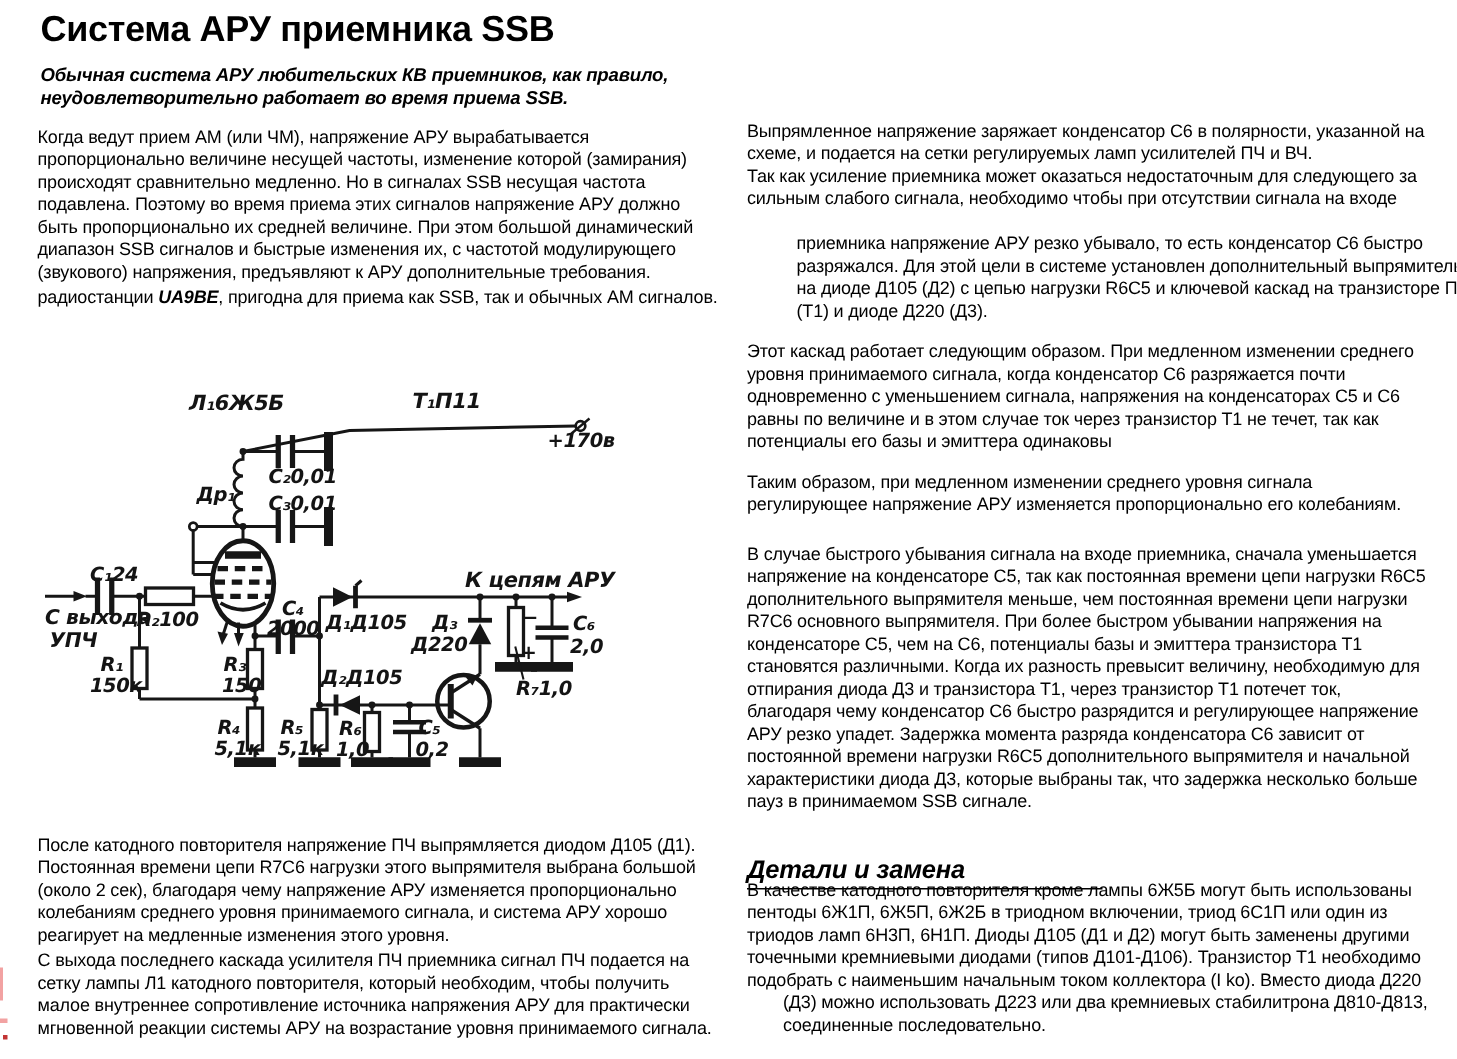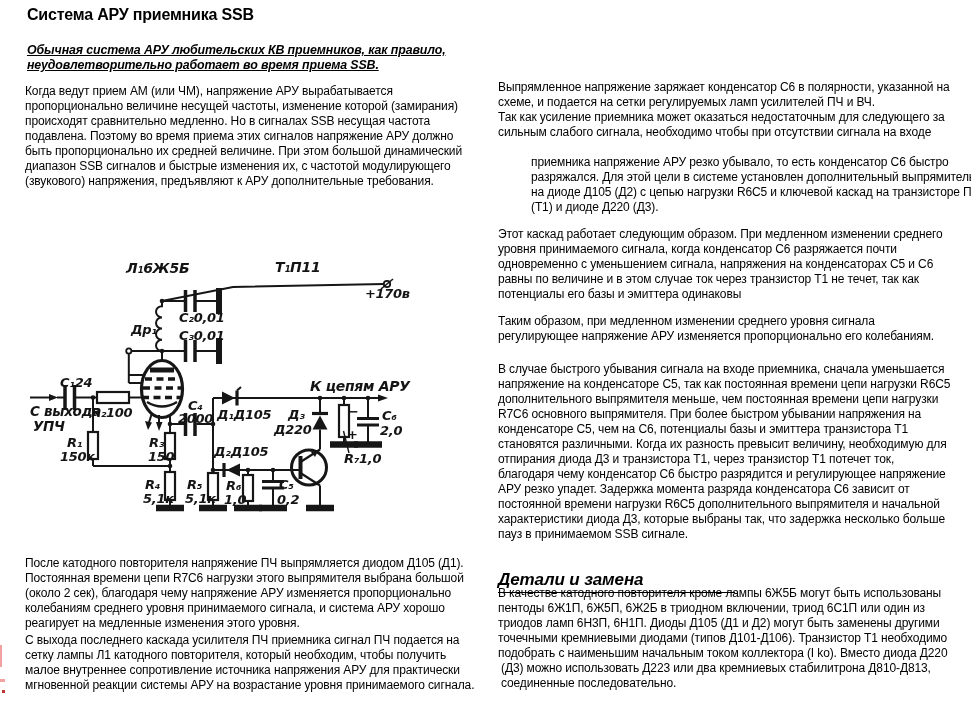--- a/index.html
+++ b/index.html
@@ -2,22 +2,22 @@
 <html><head>
 <meta charset="utf-8">
 <style>
   html,body{margin:0;padding:0;}
   body{width:971px;height:706px;background:#ffffff;overflow:hidden;position:relative;
        font-family:"Liberation Sans",sans-serif;color:#000;}
   .abs{position:absolute;}
   .txt{font-size:12px;line-height:15px;letter-spacing:-0.12px;white-space:pre;}
   .b{font-weight:bold;}
   .i{font-style:italic;}
-  .title{font-size:16px;font-weight:bold;letter-spacing:-0.2px;white-space:pre;}
-  .subtitle{font-size:12.4px;line-height:15px;font-weight:bold;font-style:italic;white-space:pre;letter-spacing:-0.12px;text-decoration:underline;}
+  .title{font-size:24px;font-weight:bold;letter-spacing:-0.2px;white-space:pre;}
+  .subtitle{font-size:12.4px;line-height:15px;font-weight:bold;font-style:italic;white-space:pre;letter-spacing:-0.12px;}
   .heading{font-size:17px;font-weight:bold;font-style:italic;letter-spacing:-0.12px;
            border-bottom:1.6px solid #000;width:237px;padding-bottom:2px;white-space:pre;}
   .link{color:#000000;cursor:pointer;}
   .artifact{position:absolute;}
   svg text{font-family:"DejaVu Sans",sans-serif;font-weight:bold;font-style:italic;
            font-size:13px;fill:#141414;letter-spacing:-0.3px;}
   svg text.big{font-size:14px;}
 </style>
 </head>
 <body>
@@ -30,20 +30,21 @@
 
   <div class="abs txt" style="left:25px;top:84px;">Когда ведут прием АМ (или ЧМ), напряжение АРУ вырабатывается
 пропорционально величине несущей частоты, изменение которой (замирания)
 происходят сравнительно медленно. Но в сигналах SSB несущая частота
 подавлена. Поэтому во время приема этих сигналов напряжение АРУ должно
 быть пропорционально их средней величине. При этом большой динамический
 диапазон SSB сигналов и быстрые изменения их, с частотой модулирующего
 (звукового) напряжения, предъявляют к АРУ дополнительные требования.</div>
 
   <div class="abs" style="left:25px;top:191px;">
+    <div class="txt"><span>радиостанции </span><span class="b i">UA9BE</span><span>, пригодна для приема как SSB, так и обычных АМ сигналов.</span></div>
   </div>
 
   <div class="abs txt" style="left:25px;top:556px;">После катодного повторителя напряжение ПЧ выпрямляется диодом Д105 (Д1).
 Постоянная времени цепи R7C6 нагрузки этого выпрямителя выбрана большой
 (около 2 сек), благодаря чему напряжение АРУ изменяется пропорционально
 колебаниям среднего уровня принимаемого сигнала, и система АРУ хорошо
 реагирует на медленные изменения этого уровня.</div>
   <div class="abs txt" style="left:25px;top:633px;">С выхода последнего каскада усилителя ПЧ приемника сигнал ПЧ подается на
 сетку лампы Л1 катодного повторителя, который необходим, чтобы получить
 малое внутреннее сопротивление источника напряжения АРУ для практически
@@ -77,21 +78,21 @@
 характеристики диода Д3, которые выбраны так, что задержка несколько больше
 пауз в принимаемом SSB сигнале.</div>
 
   <div class="abs heading" style="left:498px;top:570px;">Детали и замена</div>
 
   <div class="abs txt" style="left:498px;top:586px;">В качестве катодного повторителя кроме лампы 6Ж5Б могут быть использованы
 пентоды 6Ж1П, 6Ж5П, 6Ж2Б в триодном включении, триод 6С1П или один из
 триодов ламп 6Н3П, 6Н1П. Диоды Д105 (Д1 и Д2) могут быть заменены другими
 точечными кремниевыми диодами (типов Д101-Д106). Транзистор Т1 необходимо</div>
   <div class="abs txt" style="left:498px;top:646px;"><span>подобрать с наименьшим начальным током </span><span class="link">коллектора</span><span> (I ko). Вместо диода Д220</span></div>
-  <div class="abs txt" style="left:501px;top:661px;">(Д3) можно использовать Д223 или два кремниевых стабилитрона Д810-Д813,
+  <div class="abs txt" style="left:522px;top:661px;">(Д3) можно использовать Д223 или два кремниевых стабилитрона Д810-Д813,
 соединенные последовательно.</div>
 
   <svg class="abs" style="left:28px;top:253px;" width="462" height="302" viewBox="0 0 462 302">
     <g stroke="#161616" stroke-width="2" fill="none">
 
       <polyline points="134,48 205,34 356,31"></polyline>
       <circle cx="359" cy="31" r="3.2" stroke-width="1.8" fill="#fff"></circle>
       <line x1="353" y1="36" x2="365" y2="26" stroke-width="1.6"></line>
 
       <line x1="134" y1="48" x2="156" y2="48"></line>

